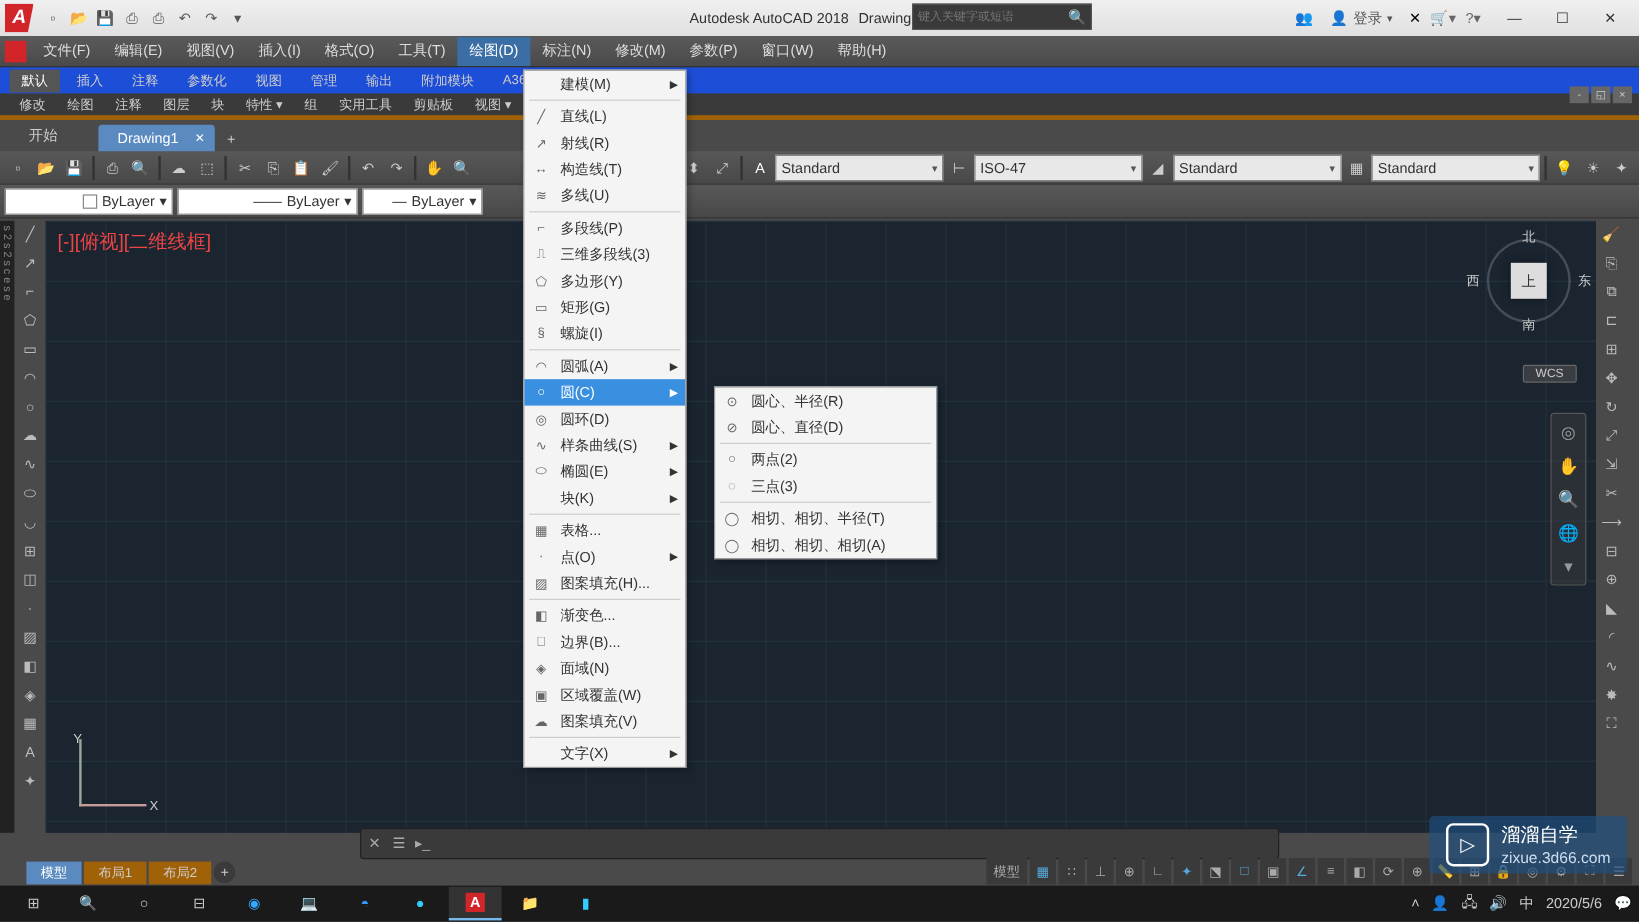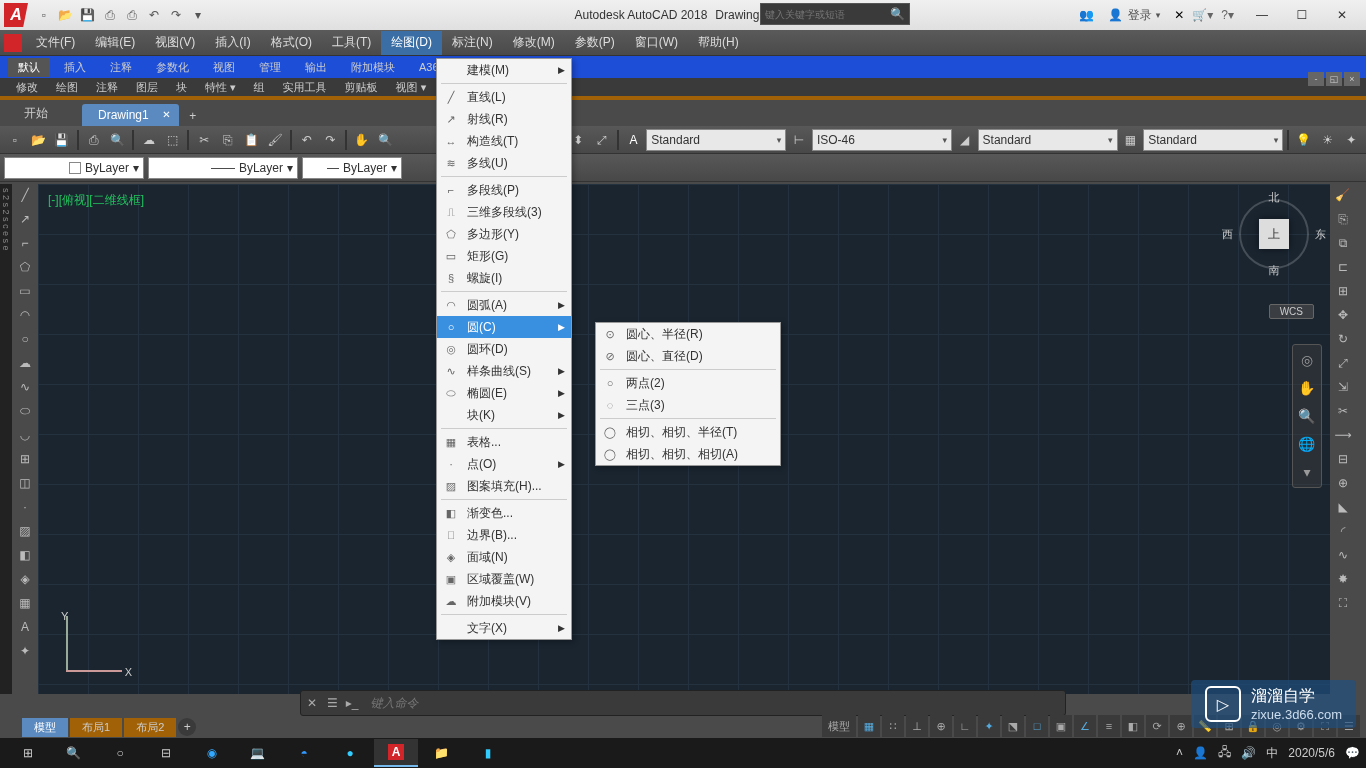--- a/index.html
+++ b/index.html
@@ -32,21 +32,21 @@
 .toolbar-row{height:28px;background:linear-gradient(#585858,#484848);display:flex;align-items:center;padding:0 4px;gap:2px;border-bottom:1px solid #333}
 .tbtn{width:22px;height:22px;display:flex;align-items:center;justify-content:center;color:#ccc;border:1px solid transparent;border-radius:2px}
 .tsep{width:2px;height:20px;background:#333;margin:0 2px}
 .tcombo{display:flex;align-items:center;background:#e8e8e8;border:1px solid #888;height:22px;padding:0 4px;color:#333;min-width:100px;justify-content:space-between}
 .tcombo .arrow{font-size:9px;color:#555}
 .wide{min-width:140px}
 .layer-row{height:28px;background:linear-gradient(#585858,#484848);display:flex;align-items:center;padding:0 4px;gap:4px;border-bottom:1px solid #333}
 .layer-combo{background:#fff;border:1px solid #888;height:22px;padding:0 4px;display:flex;align-items:center;gap:4px;color:#333;justify-content:flex-end}
 .workspace{position:absolute;top:184px;left:38px;right:36px;bottom:74px;background:#1a2530;overflow:hidden}
 .grid-bg{position:absolute;inset:0;background-image:linear-gradient(#243240 1px,transparent 1px),linear-gradient(90deg,#243240 1px,transparent 1px);background-size:50px 50px}
-.viewport-label{position:absolute;top:8px;left:10px;color:#22c55e;font-size:12px}
+.viewport-label{position:absolute;top:8px;left:10px;color:#ef4444;font-size:16px}
 .viewcube{position:absolute;top:10px;right:16px;width:80px;height:80px;display:flex;align-items:center;justify-content:center}
 .vc-center{width:30px;height:30px;background:#ddd;color:#333;display:flex;align-items:center;justify-content:center;font-size:12px;box-shadow:0 0 8px rgba(0,0,0,.5)}
 .vc-dir{position:absolute;color:#ccc;font-size:11px}
 .vc-n{top:-4px;left:50%;transform:translateX(-50%)}
 .vc-s{bottom:-4px;left:50%;transform:translateX(-50%)}
 .vc-e{right:-12px;top:50%;transform:translateY(-50%)}
 .vc-w{left:-12px;top:50%;transform:translateY(-50%)}
 .vc-ring{position:absolute;width:70px;height:70px;border:2px solid rgba(200,200,200,.25);border-radius:50%}
 .wcs-badge{position:absolute;top:120px;right:16px;padding:1px 10px;background:rgba(80,80,80,.6);color:#ccc;font-size:10px;border:1px solid #666;border-radius:2px}
 .navbar{position:absolute;top:160px;right:8px;width:30px;background:rgba(60,60,60,.5);border:1px solid #555;border-radius:3px;display:flex;flex-direction:column;align-items:center;padding:4px 0;gap:6px}
@@ -209,21 +209,21 @@
   <div class="tbtn">⬍</div>
   <div class="tbtn">⤢</div>
   <div class="tsep"></div>
   <div class="tbtn" style="color:#fff">A</div>
   <div class="tcombo wide">
       <span>Standard</span>
       <span class="arrow">▾</span>
     </div>
   <div class="tbtn">⊢</div>
   <div class="tcombo wide">
-      <span>ISO-46</span>
+      <span>ISO-47</span>
       <span class="arrow">▾</span>
     </div>
   <div class="tbtn">◢</div>
   <div class="tcombo wide">
       <span>Standard</span>
       <span class="arrow">▾</span>
     </div>
   <div class="tbtn">▦</div>
   <div class="tcombo wide">
       <span>Standard</span>
@@ -426,21 +426,21 @@
     <div class="dd-item">
       <span class="ic">◈</span>
       <span>面域(N)</span>
     </div>
     <div class="dd-item">
       <span class="ic">▣</span>
       <span>区域覆盖(W)</span>
     </div>
     <div class="dd-item">
       <span class="ic">☁</span>
-      <span>附加模块(V)</span>
+      <span>图案填充(V)</span>
     </div>
     <div class="dd-sep"></div>
     <div class="dd-item">
       <span class="ic"></span>
       <span>文字(X)</span>
       <span class="sub">▶</span>
     </div>
   </div>
 <div class="submenu" id="submenu">
     <div class="dd-item">
@@ -468,21 +468,20 @@
     <div class="dd-item">
       <span class="ic">◯</span>
       <span>相切、相切、相切(A)</span>
     </div>
   </div>
 
 <div class="cmd-bar">
   <span class="cmd-close">✕</span>
   <span class="cmd-hist">☰</span>
   <span class="cmd-prompt">▸_</span>
-  <input class="cmd-input" placeholder="键入命令" style="">
 </div>
 
 <div class="layout-tabs">
   <div class="ltab active">模型</div>
   <div class="ltab">布局1</div>
   <div class="ltab">布局2</div>
   <div class="ltab-add">+</div>
 </div>
 
 <div class="status-bar">

